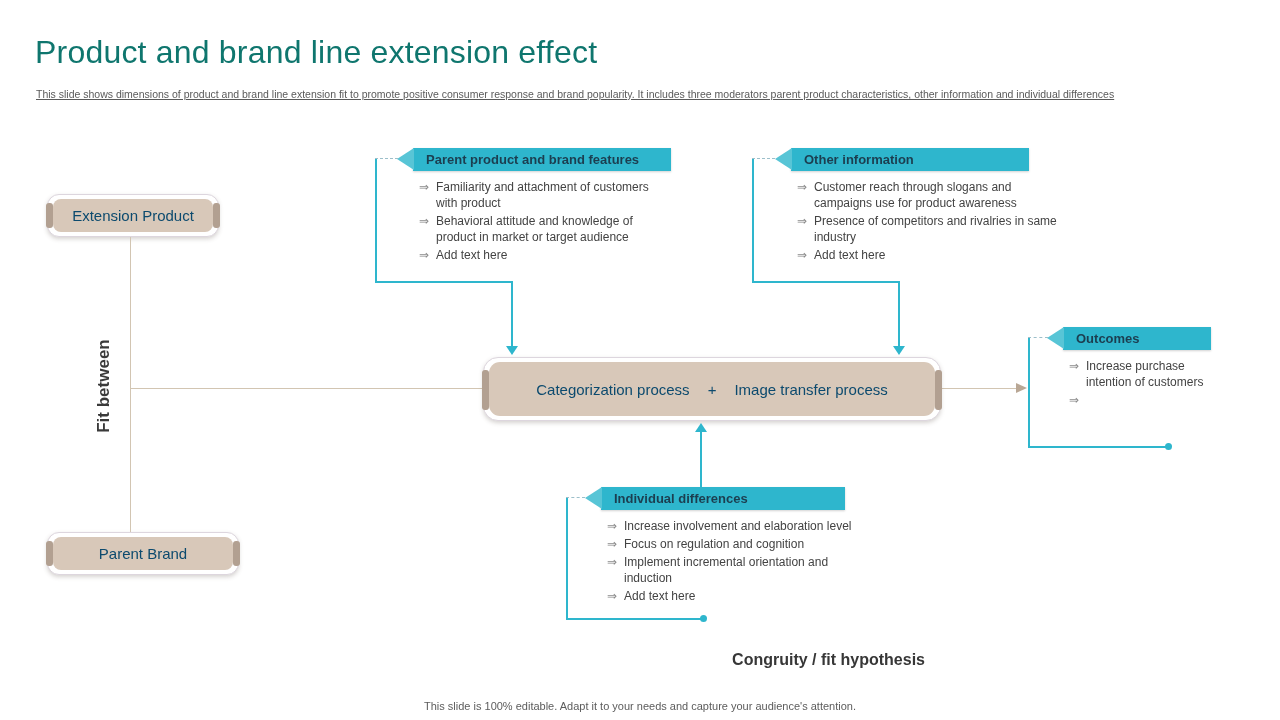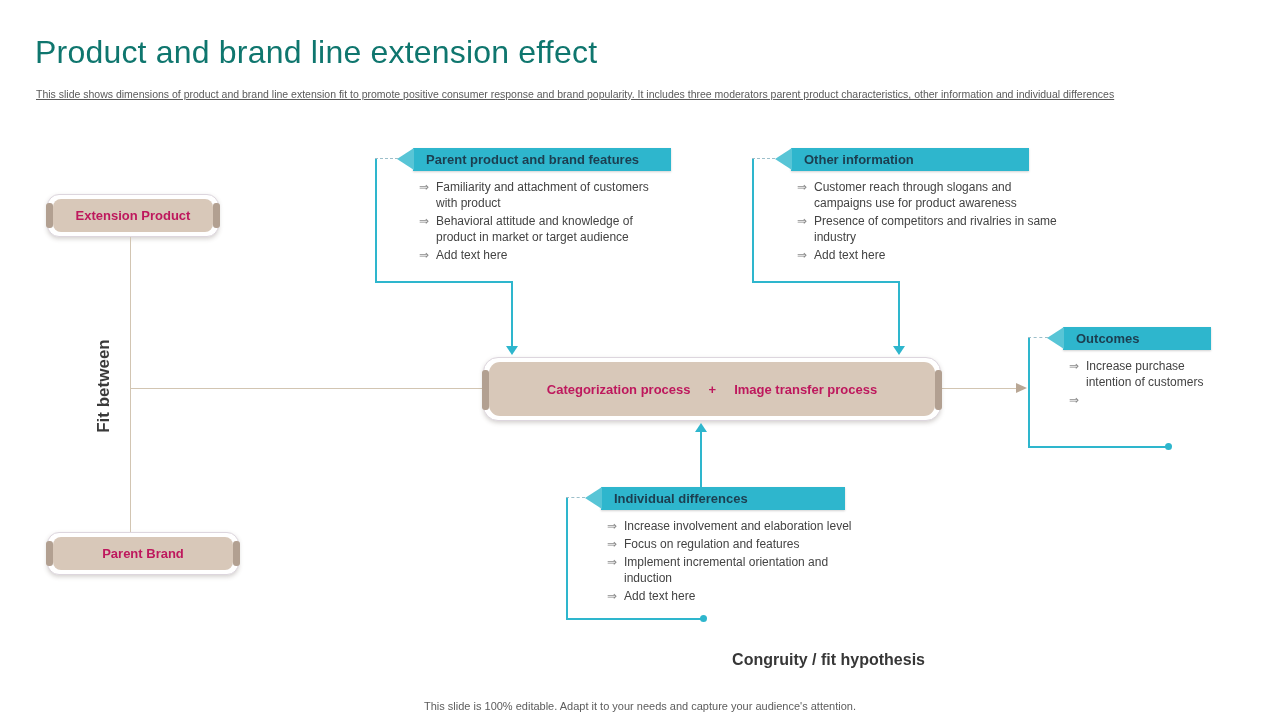--- a/index.html
+++ b/index.html
@@ -12,21 +12,21 @@
   .slide-subtitle { left:36px; top:88px; width:1120px; font-size:10.5px; color:#5a5a5a;text-decoration:underline; }
 
   
   .tan-box { background:#fff; border:1px solid #ddd6de; border-radius:12px;
              box-shadow:0 2px 4px rgba(90,80,70,.25); }
   .tan-box .inner { position:absolute; left:5px; right:5px; top:4px; bottom:4px;
                     background:#d8c8b9; border-radius:8px;
                     display:flex; align-items:center; justify-content:center; }
   .tan-box .cap { position:absolute; width:7px; height:60%; top:20%; background:#b2a091; border-radius:3px; }
   .tan-box .cap.l { left:-2px; } .tan-box .cap.r { right:-2px; }
-  .box-label { font-weight:bold; font-size:13px; color:#be185d; }
+  .box-label { font-weight:normal; font-size:15px; color:#0c4a6e; }
 
   #ext-box { left:47px; top:194px; width:172px; height:43px; }
   #parent-box { left:47px; top:532px; width:192px; height:43px; }
   #center-box { left:483px; top:357px; width:458px; height:64px; border-radius:15px; }
   #center-box .inner { border-radius:11px; gap:18px; }
   #center-box .cap { height:40px; top:12px; }
 
   .fit-label { left:34px; top:376px; width:140px; height:20px; text-align:center;
                transform:rotate(-90deg); font-weight:bold; font-size:17px; color:#3a3a3a; }
 
@@ -162,21 +162,21 @@
   <span class="co-tri"></span>
   <span>Individual differences</span>
 </div>
 <ul class="abs co-list" style="left:607px; top:518px; width:256px;">
   <li>
       <span class="glyph">⇒</span>
       <span>Increase involvement and elaboration level</span>
     </li>
   <li>
       <span class="glyph">⇒</span>
-      <span>Focus on regulation and features</span>
+      <span>Focus on regulation and cognition</span>
     </li>
   <li>
       <span class="glyph">⇒</span>
       <span>Implement incremental orientation and induction</span>
     </li>
   <li>
       <span class="glyph">⇒</span>
       <span>Add text here</span>
     </li>
 </ul>

